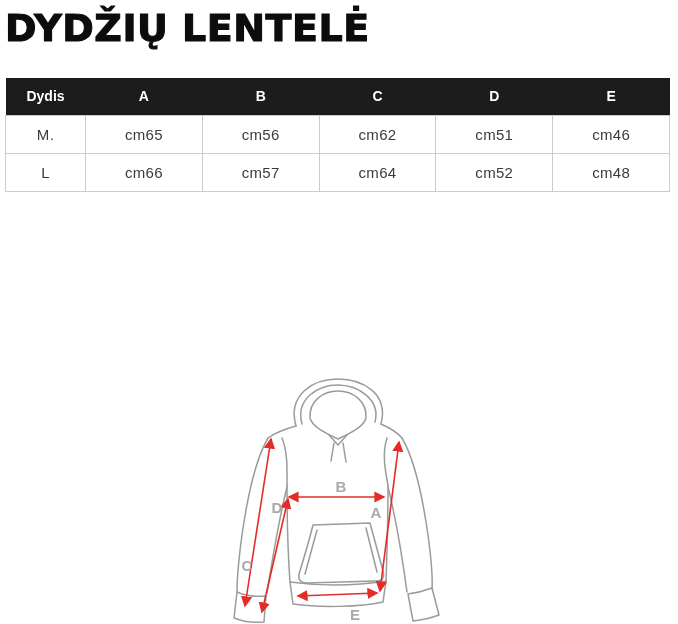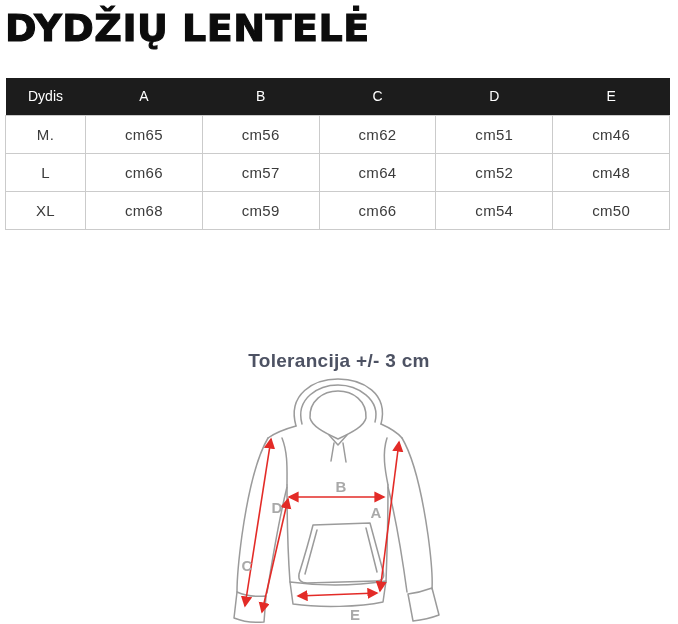--- a/index.html
+++ b/index.html
@@ -14,21 +14,21 @@
     font-size:38px; font-weight:900; letter-spacing:0.5px;
     color:#0c0c0c; -webkit-text-stroke:1.1px #0c0c0c;
   }
   table.size-table {
     position:absolute; left:5px; top:78px; width:665px;
     border-collapse:collapse; table-layout:fixed;
   }
   .size-table col.c-size { width:80px; }
   .size-table thead th {
     background:#1c1c1c; color:#ffffff; height:37px;
-    font-size:14px; font-weight:normal; text-align:center; border:none;
+    font-size:14px; font-weight:bold; text-align:center; border:none;
   }
   .size-table tbody td {
     height:38px; background:#ffffff; border:1px solid #cbcbcb;
     text-align:center; vertical-align:middle;
     font-size:15px; color:#3b3b3b; letter-spacing:0.3px;
   }
   .tolerance-heading {
     position:absolute; top:350px; left:0; width:100%;
     text-align:center; font-size:19px; font-weight:bold;
     color:#4d5263; letter-spacing:0.3px;
@@ -74,32 +74,23 @@
         <td>cm46</td>
       </tr>
       <tr>
         <td>L</td>
         <td>cm66</td>
         <td>cm57</td>
         <td>cm64</td>
         <td>cm52</td>
         <td>cm48</td>
       </tr>
-      <tr>
-        <td>XL</td>
-        <td>cm68</td>
-        <td>cm59</td>
-        <td>cm66</td>
-        <td>cm54</td>
-        <td>cm50</td>
-      </tr>
     </tbody>
   </table>
 
-  <div class="tolerance-heading">Tolerancija +/- 3 cm</div>
 
   <svg class="hoodie-diagram" width="240" height="250" viewBox="0 0 240 250" xmlns="http://www.w3.org/2000/svg">
     <defs>
       <marker id="ah" markerWidth="8" markerHeight="8" refX="6" refY="3.5" orient="auto-start-reverse">
         <path d="M0,0 L7,3.5 L0,7 Z" fill="#e32b27"></path>
       </marker>
       <marker id="ahe" markerWidth="8" markerHeight="8" refX="6" refY="3.5" orient="auto">
         <path d="M0,0 L7,3.5 L0,7 Z" fill="#e32b27"></path>
       </marker>
     </defs>

